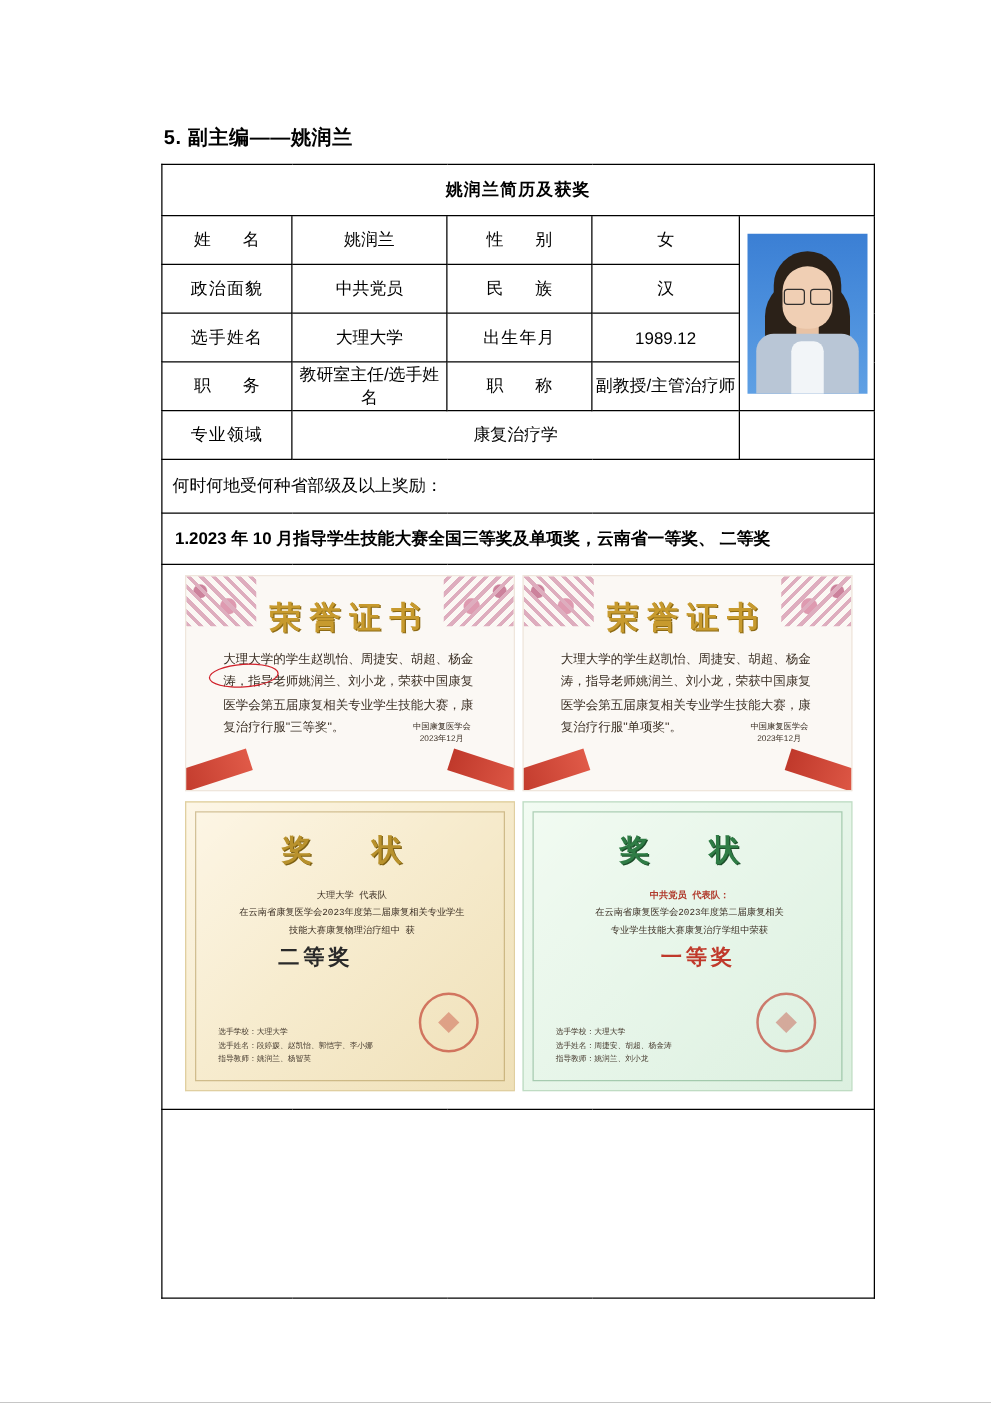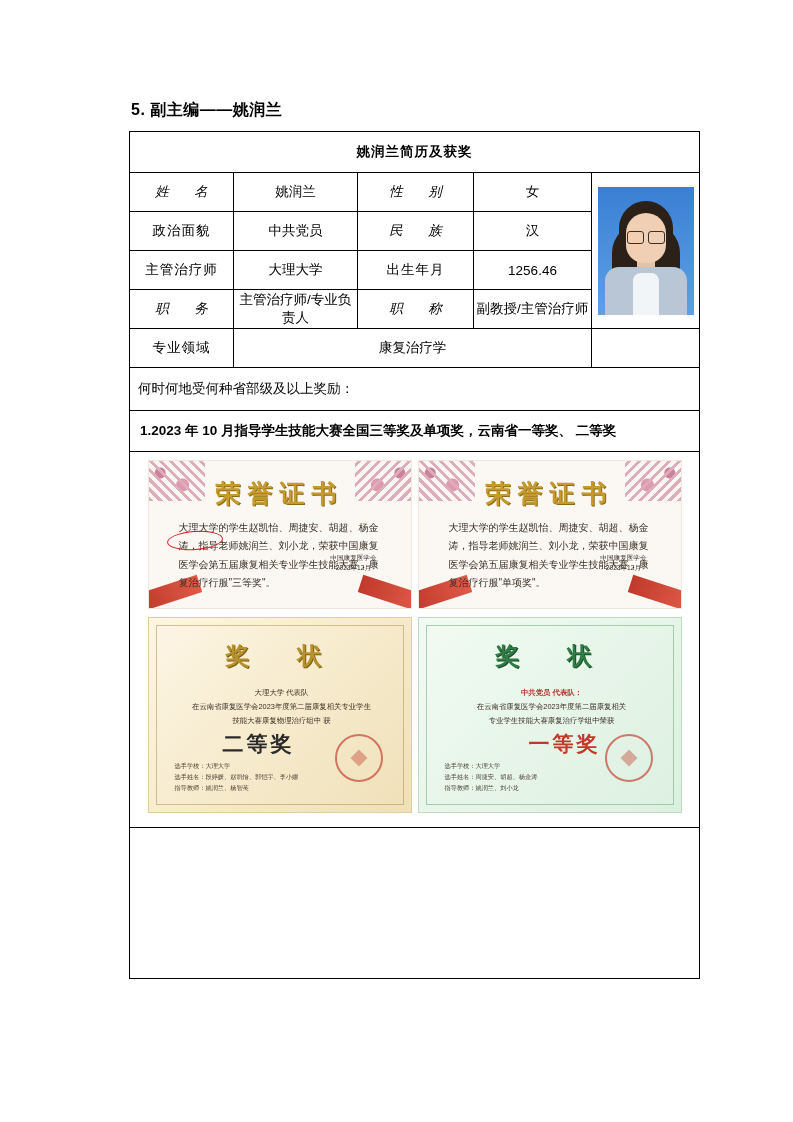--- a/index.html
+++ b/index.html
@@ -51,21 +51,20 @@
   }
   .tbl-title {
     font-size: 16px;
     font-weight: bold;
     height: 40px !important;
     letter-spacing: 1px;
   }
   .lbl {
     letter-spacing: 6px;
     padding-left: 6px !important;
-    font-style: italic;
   }
   .lbl-narrow {
     letter-spacing: 1px;
   }
   .photo-cell {
     padding: 4px !important;
     width: 106px;
   }
   .photo {
     width: 96px;
@@ -185,21 +184,21 @@
   .cert-row {
     display: flex;
     justify-content: center;
     gap: 6px;
   }
   .cert-row.two { margin-top: 8px; }
 
   
   .honor {
     width: 264px;
-    height: 149px;
+    height: 173px;
     background: #fbf8f4;
     position: relative;
     overflow: hidden;
     border: 1px solid #efe6dc;
     box-sizing: border-box;
   }
   .honor .deco-tl, .honor .deco-tr, .honor .deco-bl, .honor .deco-br {
     position: absolute;
     width: 56px;
     height: 40px;
@@ -260,24 +259,25 @@
     width: 54px;
     height: 17px;
     border: 1.6px solid #d0202a;
     border-radius: 50%;
     transform: rotate(-4deg);
   }
 
   
   .prize {
     width: 264px;
-    height: 196px;
+    height: 232px;
     position: relative;
     overflow: hidden;
     box-sizing: border-box;
+    font-family: Liberation Mono, monospace;
   }
   .prize.a {
     background: linear-gradient(135deg,#fdf6e6 0%,#f7eccf 45%,#efe0b8 100%);
     border: 1px solid #e0cfa0;
   }
   .prize.b {
     background: linear-gradient(135deg,#f2fbf2 0%,#e8f6ea 45%,#dcf0e0 100%);
     border: 1px solid #bfdcc3;
   }
   .prize .frame {
@@ -307,21 +307,21 @@
     line-height: 1.9;
     color: #3b2f24;
     text-align: center;
   }
   .prize .p-body .org { color: #b0392b; font-weight: bold; }
   .prize.b .p-body .org { color: #b0392b; font-weight: bold; }
   .prize .p-grade {
     position: absolute;
     left: 74px;
     top: 112px;
-    font-size: 21px;
+    font-size: 17px;
     font-weight: bold;
     letter-spacing: 3px;
     color: #2a2a2a;
   }
   .prize.b .p-grade { color: #c0392b; left: 110px; text-align: right; }
   .prize .p-foot {
     position: absolute;
     left: 26px;
     bottom: 18px;
     font-size: 6.2px;
@@ -404,29 +404,29 @@
         </tr>
 
         <tr>
           <td class="lbl-narrow">政治面貌</td>
           <td>中共党员</td>
           <td class="lbl">民　族</td>
           <td>汉</td>
         </tr>
 
         <tr>
-          <td class="lbl-narrow">主管治疗师</td>
+          <td class="lbl-narrow">选手姓名</td>
           <td>大理大学</td>
           <td class="lbl-narrow">出生年月</td>
-          <td>1256.46</td>
+          <td>1989.12</td>
         </tr>
 
         <tr>
           <td class="lbl">职　务</td>
-          <td>主管治疗师/专业负责人</td>
+          <td>教研室主任/选手姓名</td>
           <td class="lbl">职　称</td>
           <td>副教授/主管治疗师</td>
         </tr>
 
         <tr>
           <td class="lbl-narrow">专业领域</td>
           <td colspan="3">康复治疗学</td>
           <td></td>
         </tr>
 

